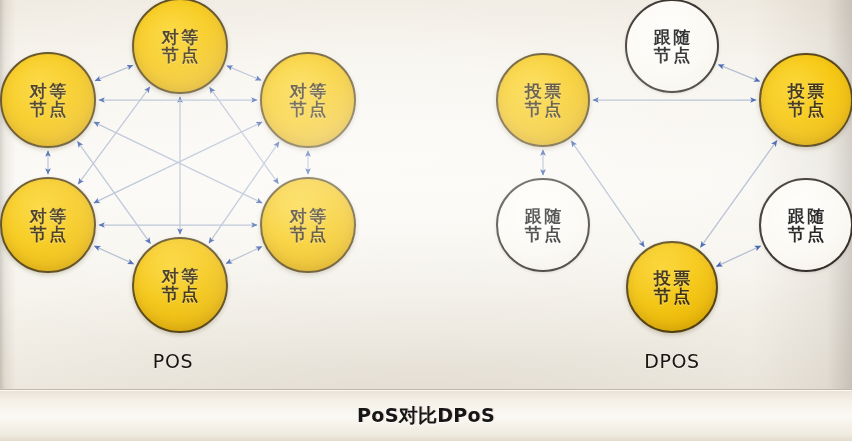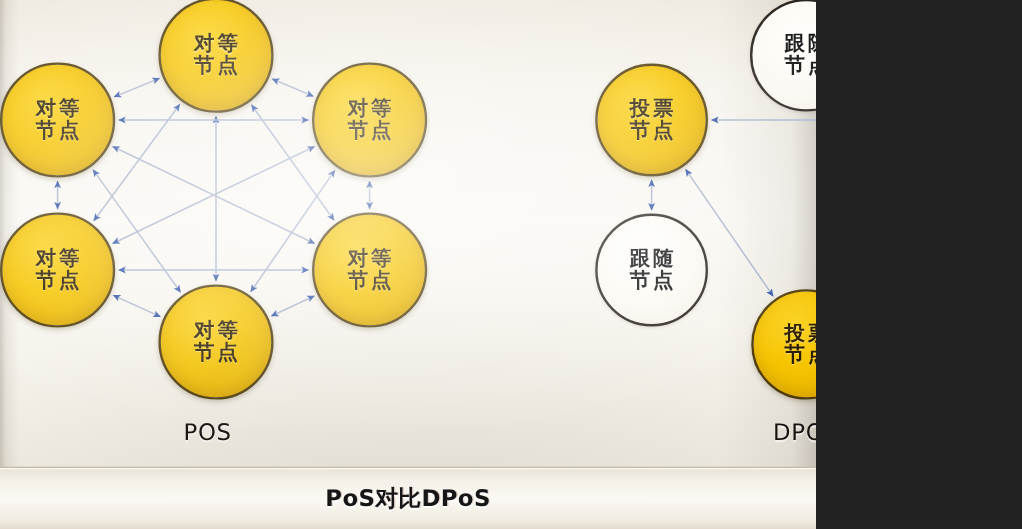--- a/index.html
+++ b/index.html
@@ -1,19 +1,19 @@
 <!DOCTYPE html>
 <html><head>
 <meta charset="utf-8">
 <title>PoS vs DPoS</title>
 <style>
   html,body{margin:0;padding:0;background:#222;}
   #stage{
     position:relative;
-    width:680px;height:441px;
+    width:852px;height:441px;
     overflow:hidden;
     font-family:"DejaVu Sans","Liberation Sans",sans-serif;
     background:
       linear-gradient(to right,
         rgba(120,110,96,.34) 0px,
         rgba(150,140,124,.16) 5px,
         rgba(255,255,255,0) 16px,
         rgba(255,255,255,0) 88%,
         rgba(140,130,114,.13) 97%,
         rgba(110,100,88,.30) 100%),

